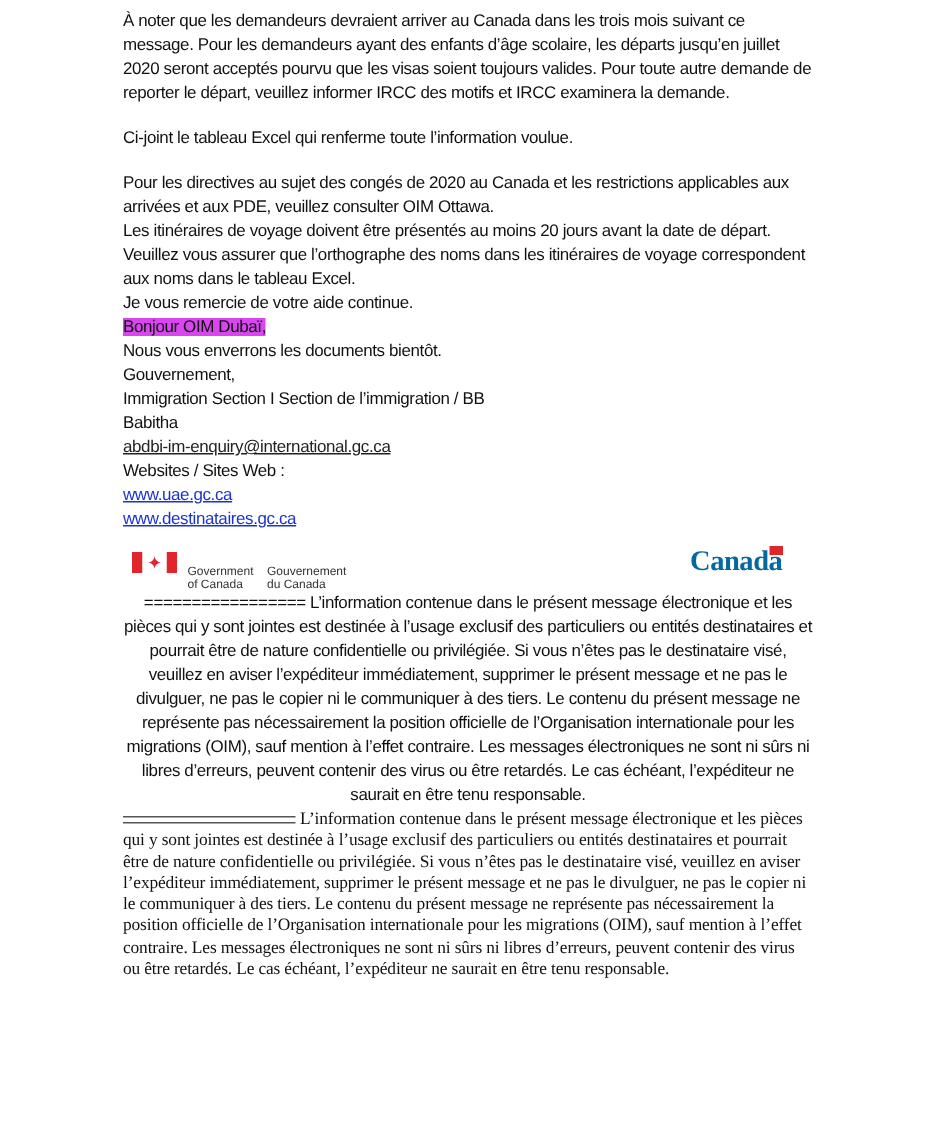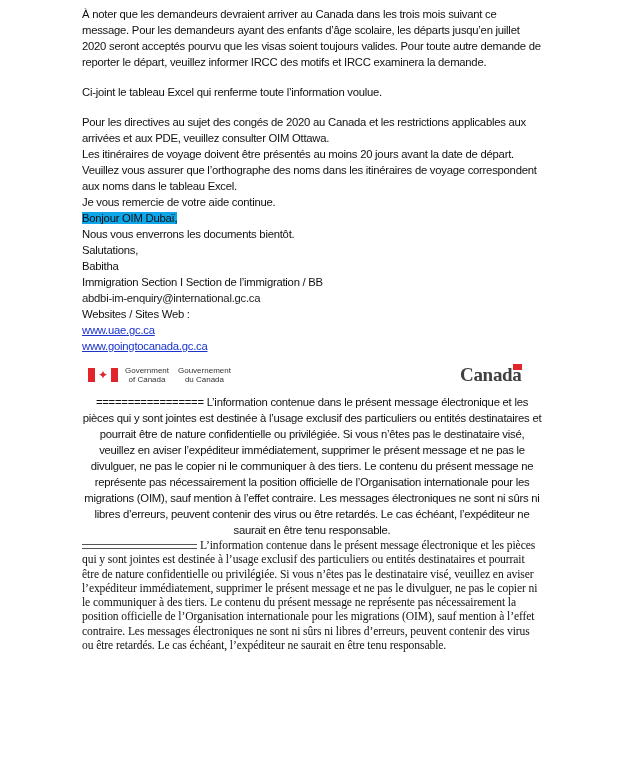--- a/index.html
+++ b/index.html
@@ -4,57 +4,57 @@
   <style>
     html, body { margin: 0; padding: 0; background: #ffffff; }
     body {
       width: 623px; height: 763px; position: relative; overflow: hidden;
       color: #111111;
       font-family: "Liberation Sans", sans-serif;
     }
     .page { position: absolute; left: 82px; top: 6px; width: 460px; }
     .para { font-size: 11.3px; line-height: 16px; margin: 0; letter-spacing: -0.25px; }
     .gap { height: 14px; }
-    .hl { background: #0ea5e9; }
+    .hl { background: #d946ef; }
     a.link { color: #1a33cc; text-decoration: underline; }
-    a.email { color: #222222; }
+    a.email { color: #222222; text-decoration: underline; }
     .logo-row { position: relative; height: 34px; margin-top: 4px; }
     .flag { position: absolute; left: 6px; top: 10px; width: 30px; height: 14px; display: flex; }
     .flag .bar { width: 7px; height: 14px; background: #e0262b; }
     .flag .mid { width: 16px; height: 14px; background: #fff; position: relative; }
     .flag .mid .leaf { position: absolute; left: 3px; top: 0px; color: #e0262b; font-size: 12px; line-height: 14px; }
-    .gov { position: absolute; top: 8px; font-size: 8px; line-height: 9px; color: #333; font-family: "Liberation Sans", sans-serif; text-align: center; }
+    .gov { position: absolute; top: 18px; font-size: 8px; line-height: 9px; color: #333; font-family: "Liberation Sans", sans-serif; }
     .gov.en { left: 43px; }
     .gov.fr { left: 96px; }
-    .wordmark { position: absolute; left: 378px; top: 6px; font-family: "Liberation Serif", serif; font-size: 19px; font-weight: bold; color: #404040; letter-spacing: -0.3px; }
+    .wordmark { position: absolute; left: 378px; top: 6px; font-family: "Liberation Serif", serif; font-size: 19px; font-weight: bold; color: #0369a1; letter-spacing: -0.3px; }
     .wm-flag { position: absolute; left: 431px; top: 6px; width: 9px; height: 6px; background: #e0262b; }
     .disc2 { font-family: "Liberation Serif", serif; font-size: 11.6px; line-height: 14.3px; margin: 0; letter-spacing: -0.1px; }
     .rule { display: inline-block; width: 115px; height: 3px; border-top: 1px solid #555; border-bottom: 1px solid #555; vertical-align: middle; margin-right: 3px; }
   </style>
 </head>
 <body>
 
 <div class="page">
   <p class="para">À noter que les demandeurs devraient arriver au Canada dans les trois mois suivant ce message. Pour les demandeurs ayant des enfants d’âge scolaire, les départs jusqu’en juillet 2020 seront acceptés pourvu que les visas soient toujours valides. Pour toute autre demande de reporter le départ, veuillez informer IRCC des motifs et IRCC examinera la demande.</p>
   <div class="gap"></div>
   <p class="para">Ci-joint le tableau Excel qui renferme toute l’information voulue.</p>
   <div class="gap"></div>
   <p class="para">Pour les directives au sujet des congés de 2020 au Canada et les restrictions applicables aux arrivées et aux PDE, veuillez consulter OIM Ottawa.</p>
   <p class="para">Les itinéraires de voyage doivent être présentés au moins 20 jours avant la date de départ.</p>
   <p class="para">Veuillez vous assurer que l’orthographe des noms dans les itinéraires de voyage correspondent aux noms dans le tableau Excel.</p>
   <p class="para">Je vous remercie de votre aide continue.</p>
   <p class="para"><span class="hl">Bonjour OIM Dubaï,</span></p>
   <p class="para">Nous vous enverrons les documents bientôt.</p>
-  <p class="para">Salutations,</p>
+  <p class="para">Gouvernement,</p>
+  <p class="para">Immigration Section I Section de l’immigration / BB</p>
   <p class="para">Babitha</p>
-  <p class="para">Immigration Section I Section de l’immigration / BB</p>
   <p class="para"><a class="email">abdbi-im-enquiry@international.gc.ca</a></p>
   <p class="para">Websites / Sites Web :</p>
   <p class="para"><a class="link">www.uae.gc.ca</a></p>
-  <p class="para"><a class="link">www.goingtocanada.gc.ca</a></p>
+  <p class="para"><a class="link">www.destinataires.gc.ca</a></p>
 
   <div class="logo-row">
     <div class="flag">
       <div class="bar"></div>
       <div class="mid">
           <span class="leaf">✦</span>
         </div>
       <div class="bar"></div>
     </div>
     <div class="gov en">

